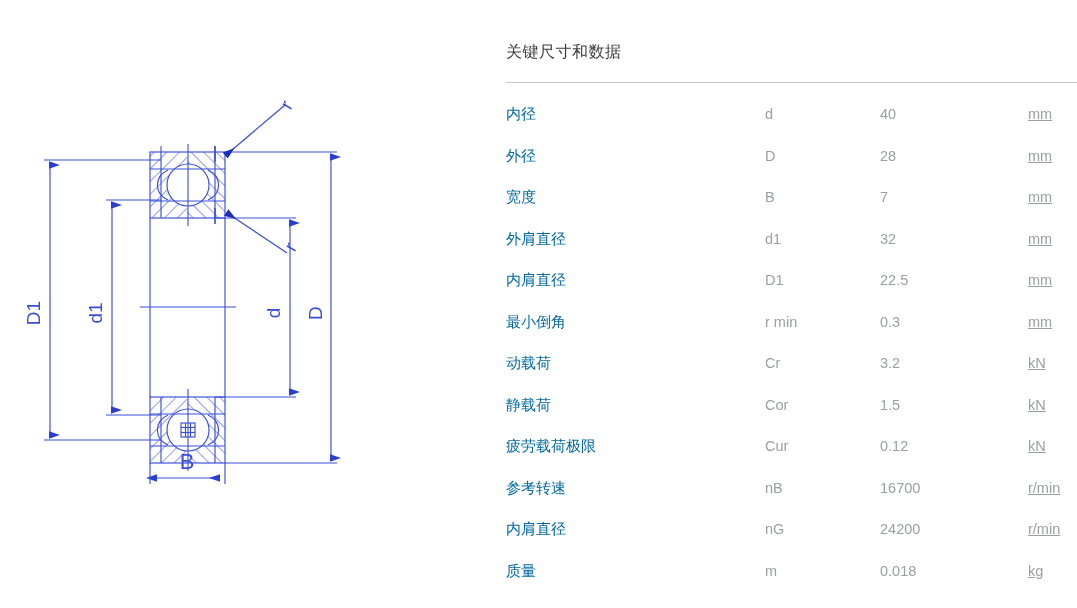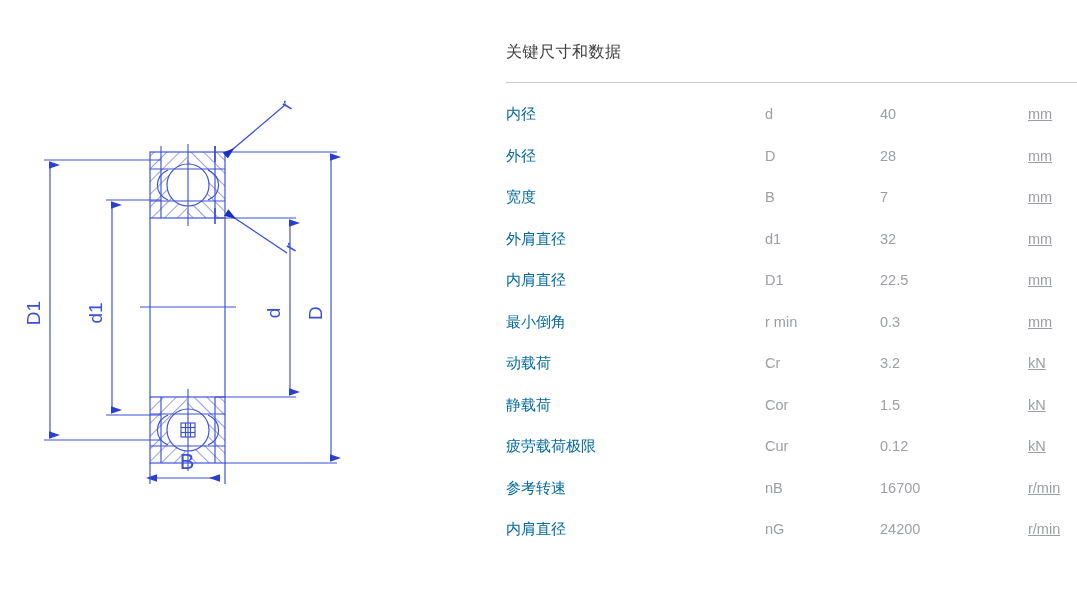--- a/index.html
+++ b/index.html
@@ -281,16 +281,22 @@
           <div class="cell c-sym">nB</div>
           <div class="cell c-val">16700</div>
           <div class="cell c-unit">r/min</div>
         </div>
         <div class="row">
           <div class="cell c-label">内肩直径</div>
           <div class="cell c-sym">nG</div>
           <div class="cell c-val">24200</div>
           <div class="cell c-unit">r/min</div>
         </div>
+        <div class="row">
+          <div class="cell c-label">质量</div>
+          <div class="cell c-sym">m</div>
+          <div class="cell c-val">0.018</div>
+          <div class="cell c-unit">kg</div>
+        </div>
       </div>
   </div>
 
 </div>
 
 </body></html>

